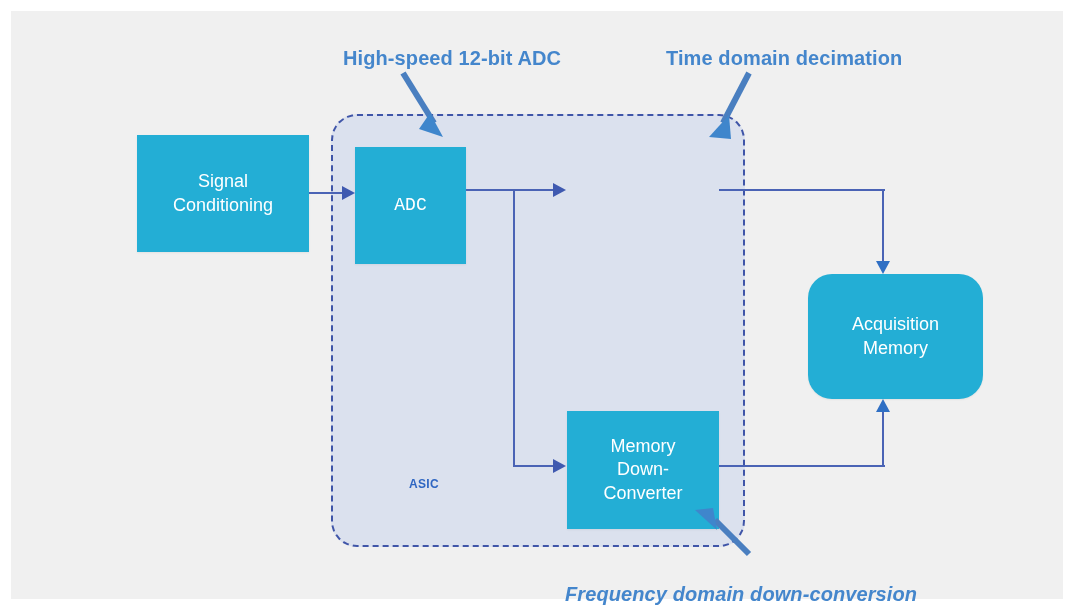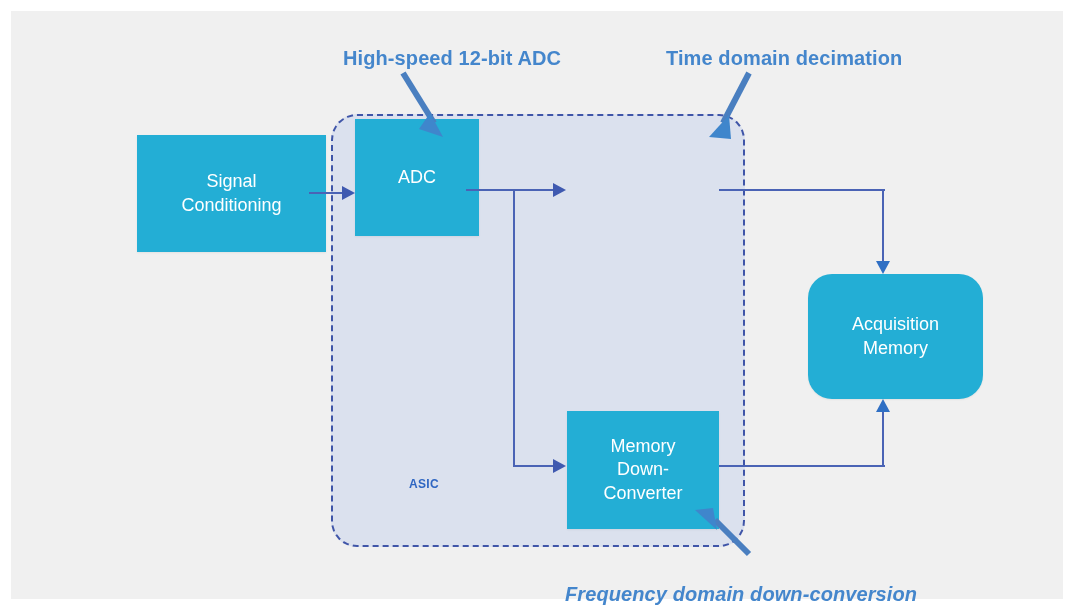--- a/index.html
+++ b/index.html
@@ -55,22 +55,22 @@
     align-items: center;
     justify-content: center;
     text-align: center;
     font-size: 18px;
     line-height: 1.28;
     box-sizing: border-box;
     box-shadow: 0 1px 2px rgba(0,0,0,0.06);
   }
   .block span { display: block; }
 
-  #blk-signal    { left: 126px; top: 124px;  width: 189px; height: 117px; }
-  #blk-adc       { left: 344px; top: 108px;  width: 124px; height: 117px; }
+  #blk-signal    { left: 126px; top: 124px;  width: 172px; height: 117px; }
+  #blk-adc       { left: 344px; top: 136px;  width: 111px; height: 117px; font-family: Liberation Mono, monospace; }
   #blk-decimator { left: 556px; top: 124px;  width: 152px; height: 104px; }
   #blk-memory    { left: 797px; top: 263px;  width: 175px; height: 125px; border-radius: 24px; }
   #blk-ddc       { left: 556px; top: 400px;  width: 152px; height: 118px; }
 
   
   .wire {
     position: absolute;
     background: #4a63b5;
   }
   .wire.h { height: 2px; }

